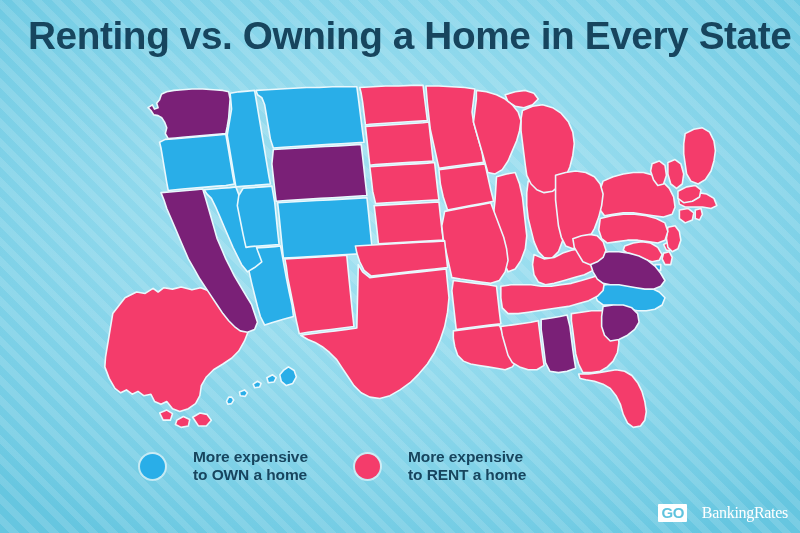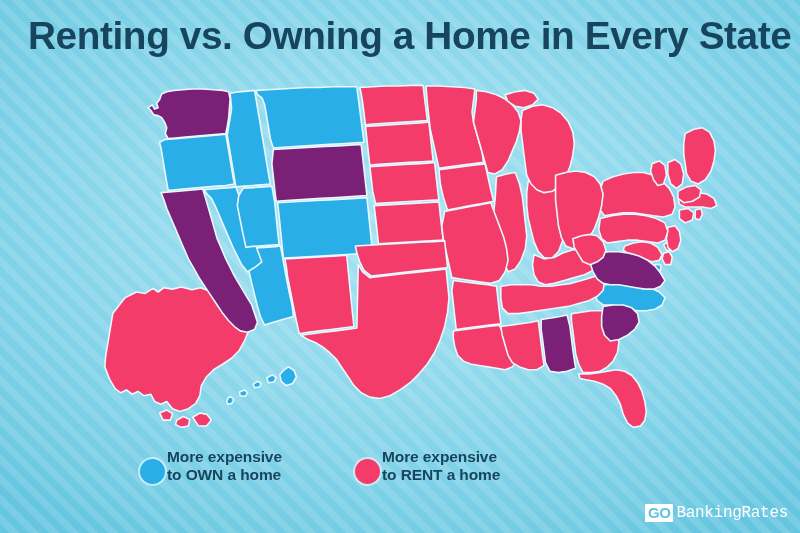--- a/index.html
+++ b/index.html
@@ -46,21 +46,21 @@
   #usmap{ display:block; width:100%; height:100%; }
   #usmap path, #usmap rect.state, #usmap polygon.state{
     stroke:#EAF8FD; stroke-width:2.2; stroke-linejoin:round;
   }
 
   
   #legend{
     position:absolute; left:140px; top:448px; width:620px; height:46px;
     display:flex; align-items:flex-start; gap:0px;
   }
-  .legend-item{ display:flex; align-items:flex-end; gap:2px; }
+  .legend-item{ display:flex; align-items:center; gap:28px; }
   .legend-item:nth-child(1){ width:215px; }
   .legend-item:nth-child(2){ width:180px; }
   .legend-item:nth-child(3){ width:225px; }
   .legend-dot{
     width:25px; height:25px; border-radius:50%;
     flex:0 0 25px;
     box-shadow:0 0 0 2px rgba(255,255,255,0.55);
   }
   .legend-label{
     color:#17455E;
@@ -91,23 +91,23 @@
   }
   #logo-go{
     background:#FFFFFF; color:#5FC3DE;
     font-family:"Liberation Sans Narrow","Liberation Sans",sans-serif;
     font-weight:bold; font-size:15px; line-height:18px;
     padding:0 3px; letter-spacing:-0.5px;
     border-radius:1px;
   }
   #logo-name{
     color:#FFFFFF;
-    font-family:Liberation Mono, monospace;
+    font-family:Liberation Serif, serif;
     font-weight:normal; font-size:16px; line-height:18px;
-    letter-spacing:-0.3px; margin-left:3px;
+    letter-spacing:-0.3px; margin-left:15px;
   }
 </style>
 </head>
 <body>
 
 <div id="bg-base"></div>
 <div id="bg-stripes"></div>
 
 <div id="frame">
 

